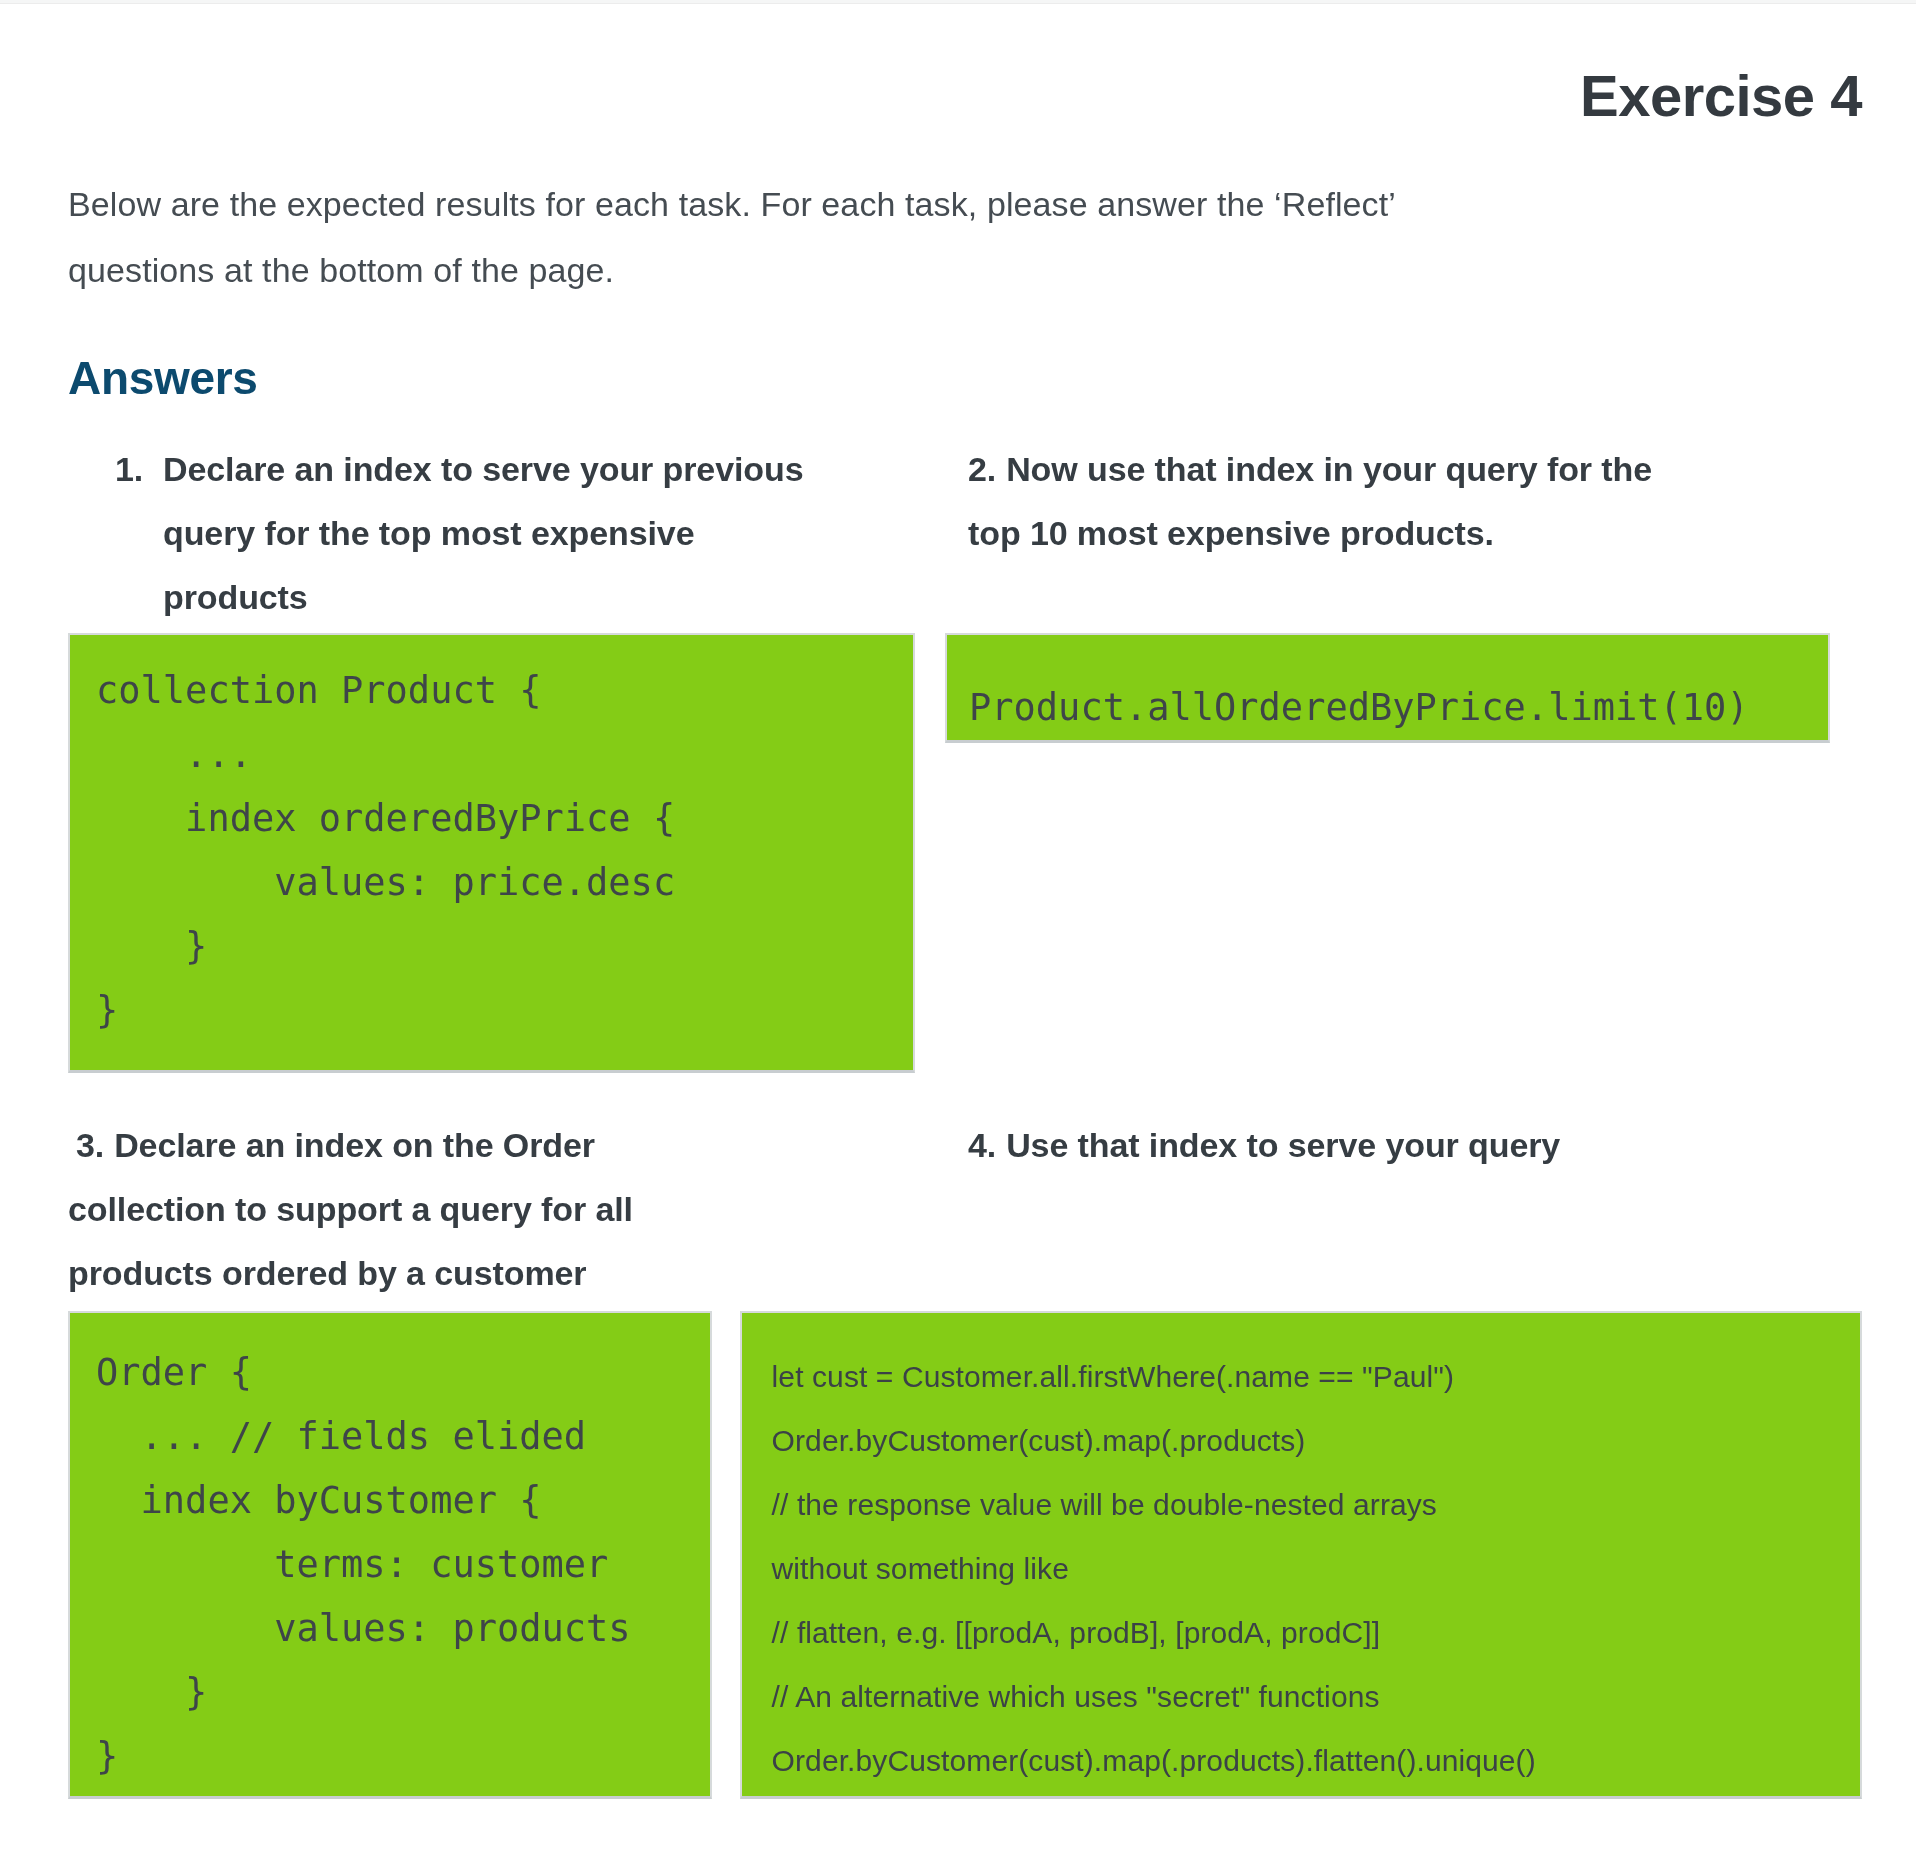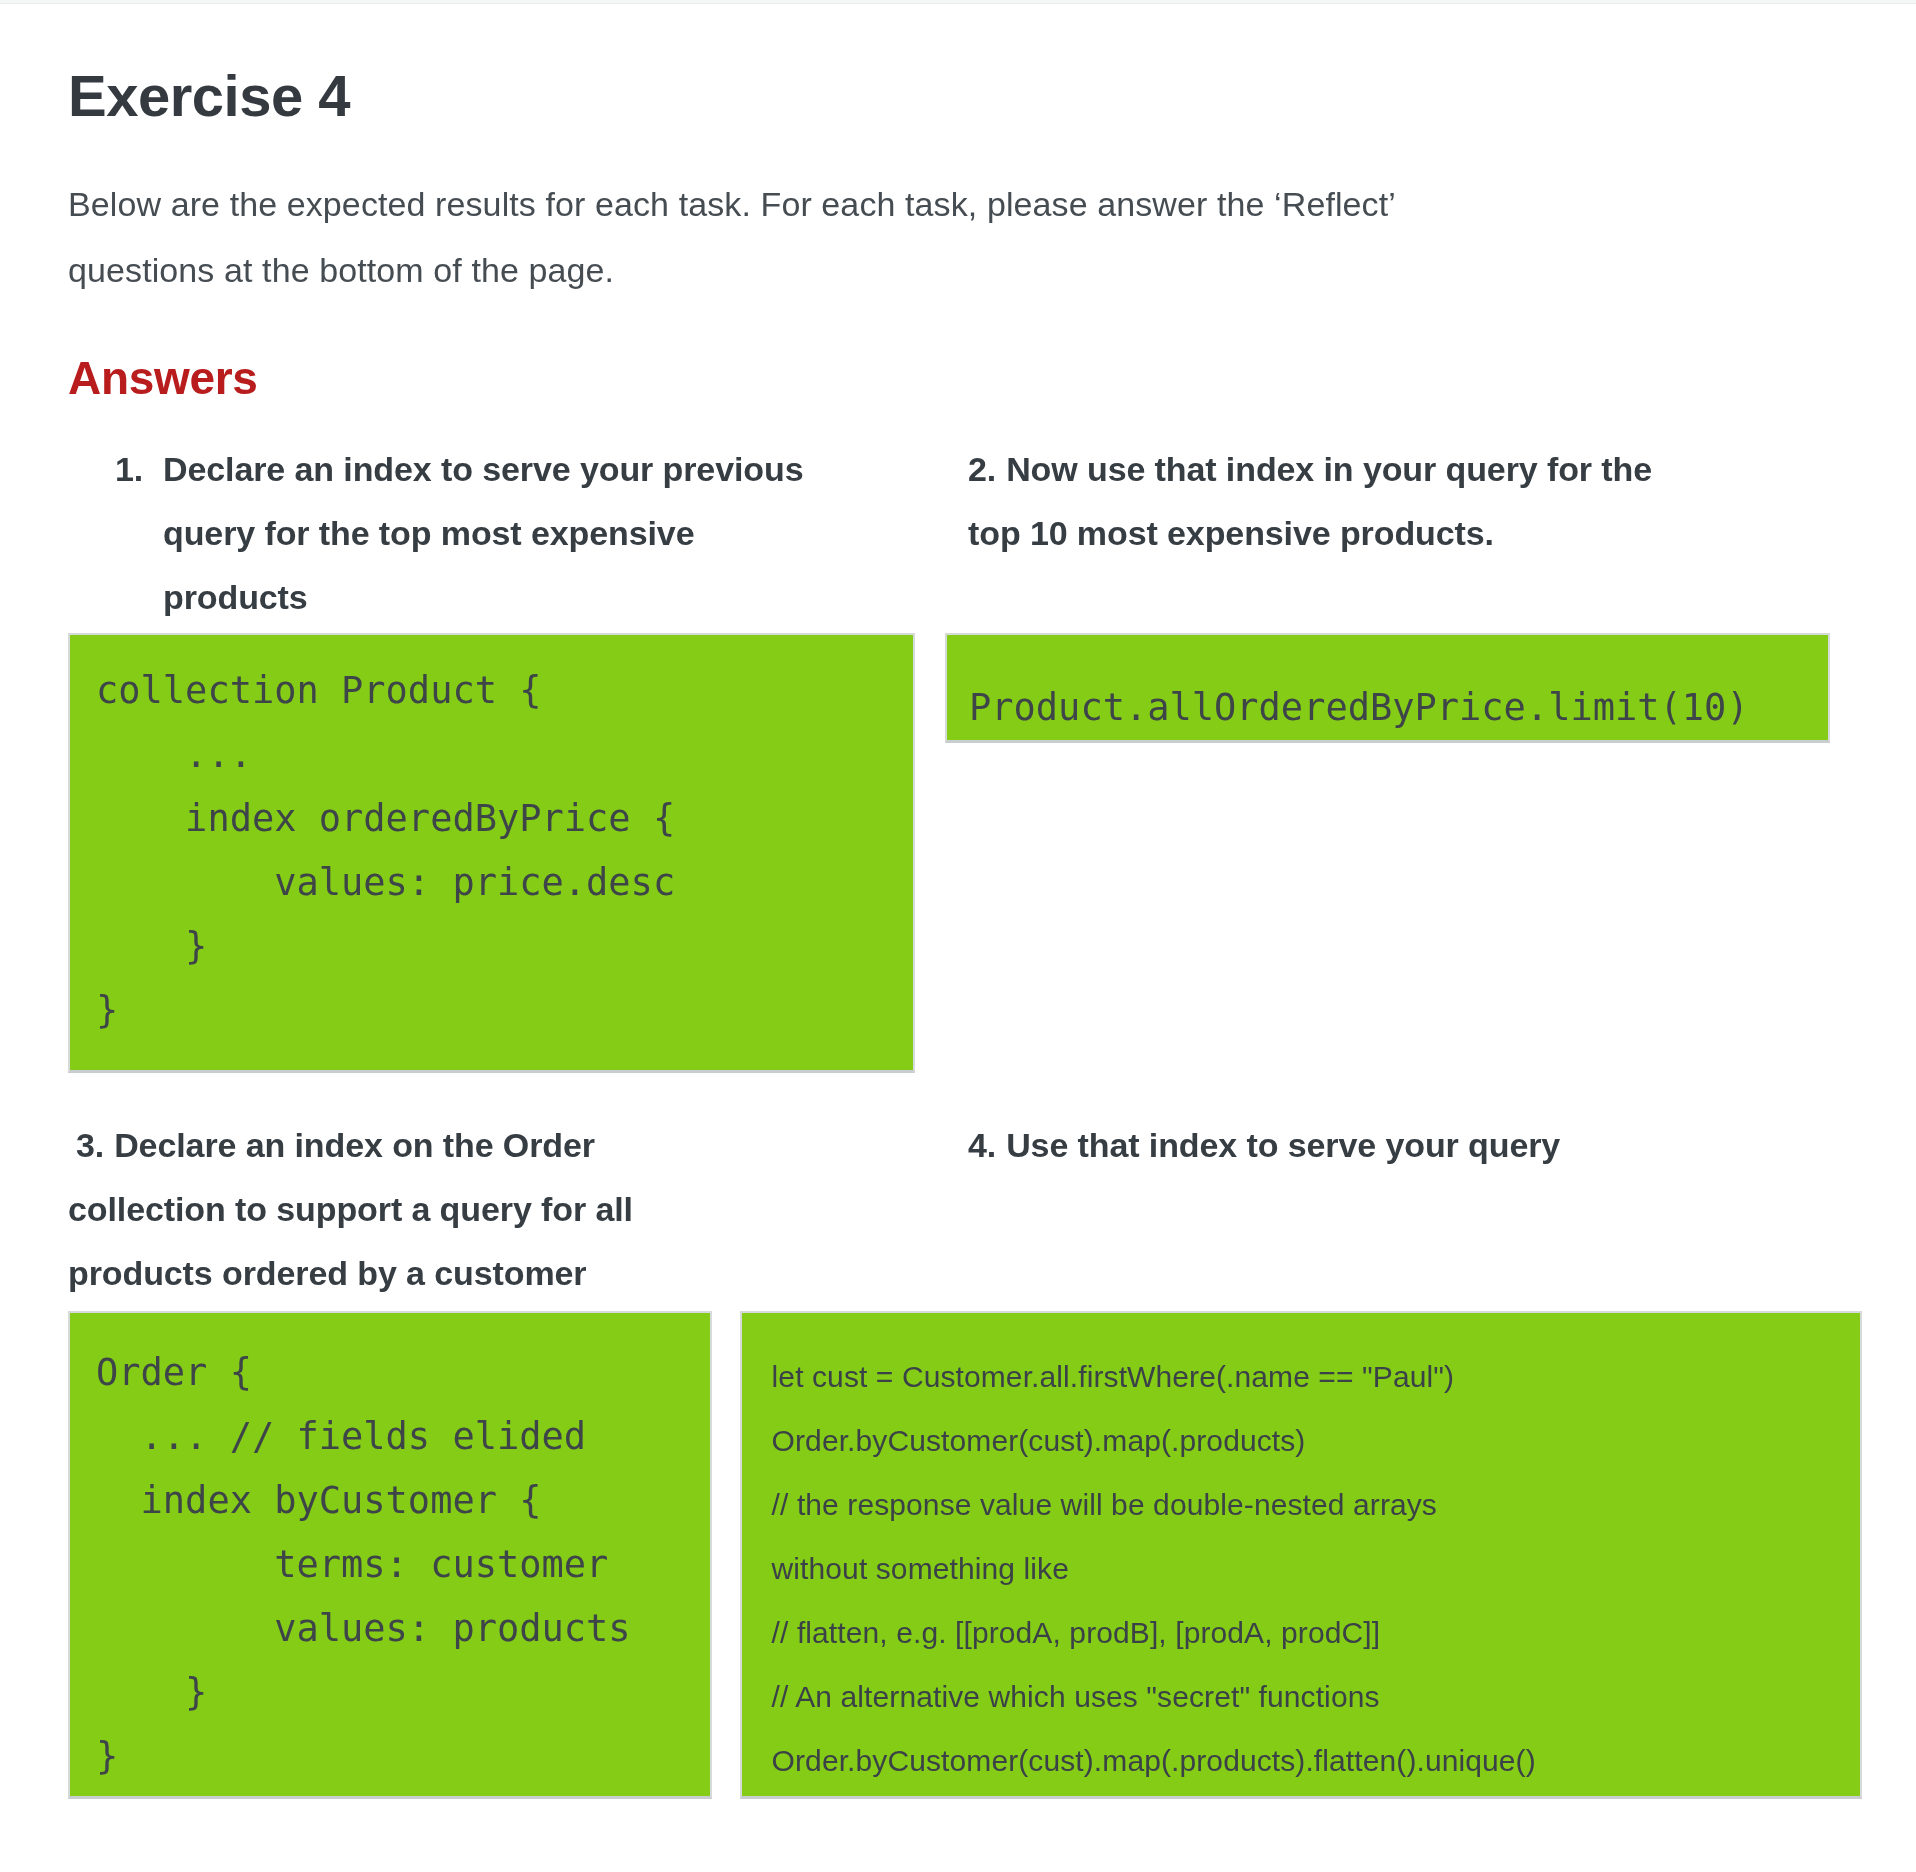--- a/index.html
+++ b/index.html
@@ -21,34 +21,35 @@
   .content {
     padding: 62px 54px 0 68px;
   }
   .page-title {
     margin: 0;
     font-size: 58px;
     font-weight: 700;
     color: #343a40;
     letter-spacing: -0.5px;
     line-height: 1.05;
+    text-align: right;
   }
   .intro {
     margin: 44px 0 0 0;
     font-size: 34px;
     line-height: 66px;
     color: #454c52;
     white-space: pre-line;
     letter-spacing: 0.1px;
   }
   .answers-heading {
     margin: 50px 0 0 0;
     font-size: 46px;
     font-weight: 700;
-    color: #b91c1c;
+    color: #0c4a6e;
     letter-spacing: -0.3px;
     line-height: 1.1;
   }
   .row { display: flex; align-items: flex-start; }
   .items-row-1 { margin-top: 34px; }
   .items-row-2 { margin-top: 40px; }
   .code-row-1 { margin-top: 4px; }
   .code-row-2 { margin-top: 6px; }
   .col-a { width: 900px; flex: none; }
   .col-b { flex: 1; }

